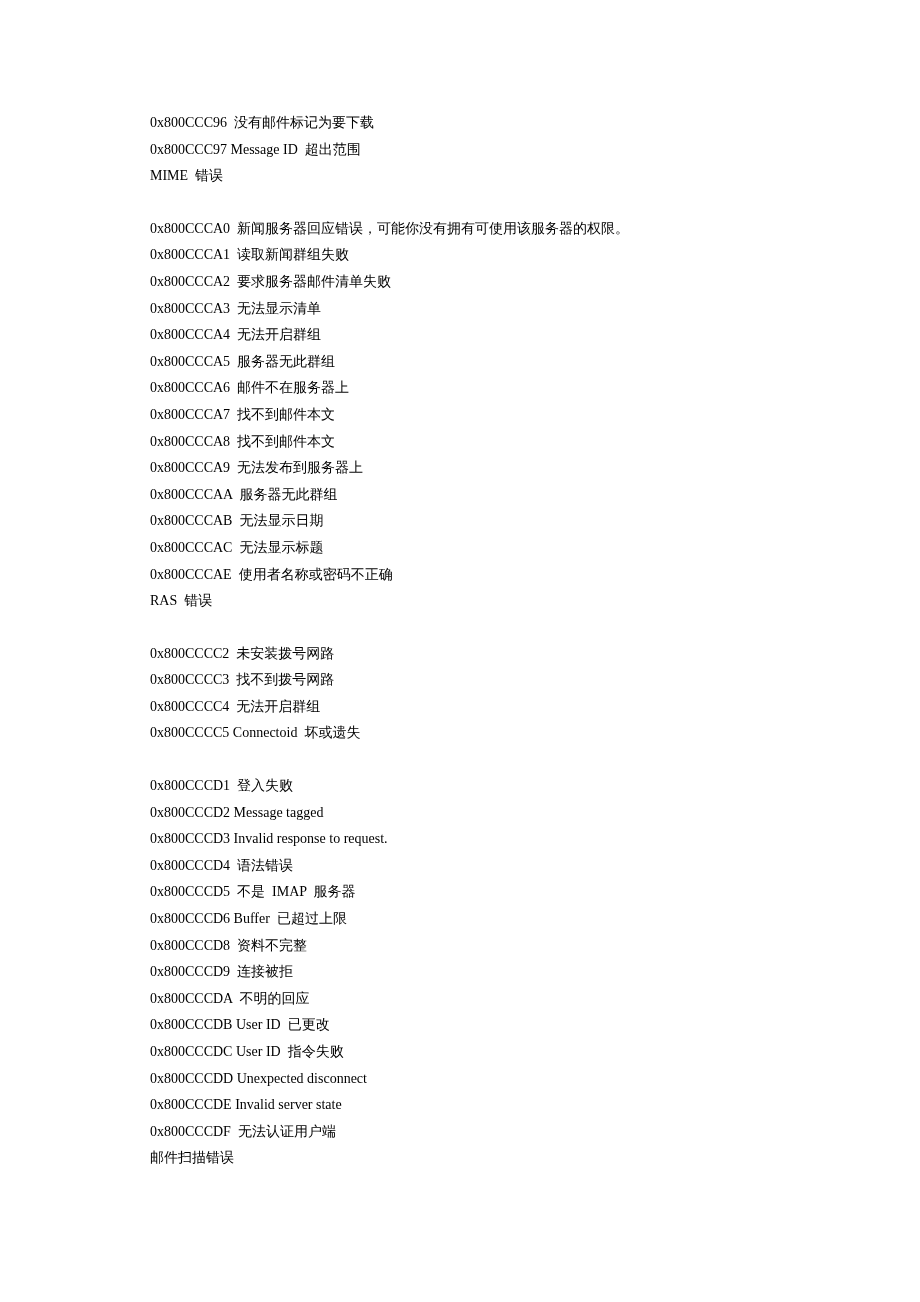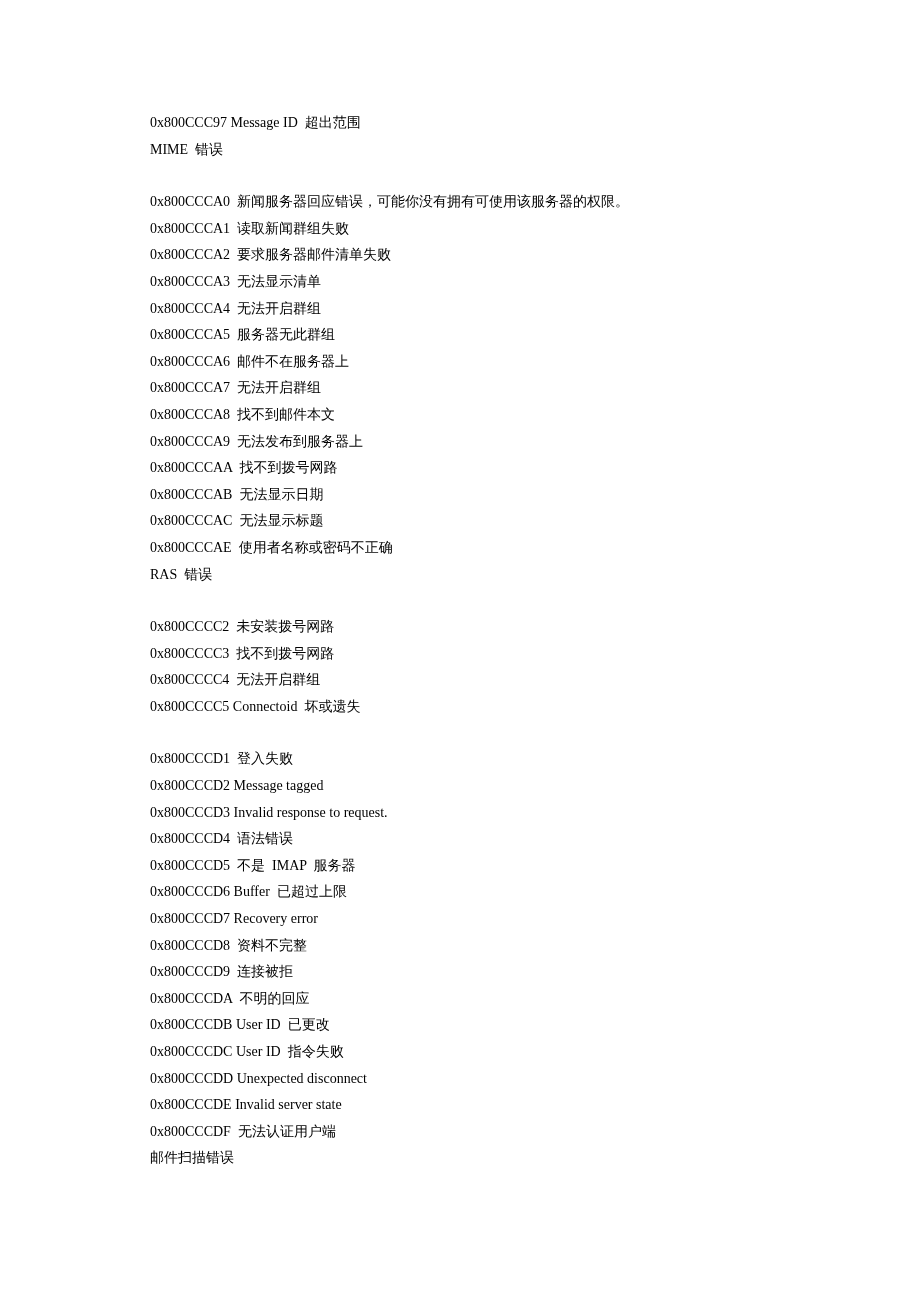--- a/index.html
+++ b/index.html
@@ -4,51 +4,51 @@
 <style>
 html,body{margin:0;padding:0;background:#fff;}
 body{width:920px;min-height:1302px;font-family:"Times New Roman","SimSun","宋体",serif;font-size:14px;color:#000;line-height:1.9;padding:110px 0 0 150px;box-sizing:border-box;}
 .line{white-space:pre;}
 .spacer{height:26px;}
 </style>
 </head>
 <body>
 
 <div id="content">
+    <div class="line">0x800CCC96  没有邮件标记为要下载</div>
     <div class="line">0x800CCC97 Message ID  超出范围</div>
     <div class="line">MIME  错误</div>
     <div class="spacer"></div>
     <div class="line">0x800CCCA0  新闻服务器回应错误，可能你没有拥有可使用该服务器的权限。</div>
     <div class="line">0x800CCCA1  读取新闻群组失败</div>
     <div class="line">0x800CCCA2  要求服务器邮件清单失败</div>
     <div class="line">0x800CCCA3  无法显示清单</div>
     <div class="line">0x800CCCA4  无法开启群组</div>
     <div class="line">0x800CCCA5  服务器无此群组</div>
     <div class="line">0x800CCCA6  邮件不在服务器上</div>
-    <div class="line">0x800CCCA7  无法开启群组</div>
+    <div class="line">0x800CCCA7  找不到邮件本文</div>
     <div class="line">0x800CCCA8  找不到邮件本文</div>
     <div class="line">0x800CCCA9  无法发布到服务器上</div>
-    <div class="line">0x800CCCAA  找不到拨号网路</div>
+    <div class="line">0x800CCCAA  服务器无此群组</div>
     <div class="line">0x800CCCAB  无法显示日期</div>
     <div class="line">0x800CCCAC  无法显示标题</div>
     <div class="line">0x800CCCAE  使用者名称或密码不正确</div>
     <div class="line">RAS  错误</div>
     <div class="spacer"></div>
     <div class="line">0x800CCCC2  未安装拨号网路</div>
     <div class="line">0x800CCCC3  找不到拨号网路</div>
     <div class="line">0x800CCCC4  无法开启群组</div>
     <div class="line">0x800CCCC5 Connectoid  坏或遗失</div>
     <div class="spacer"></div>
     <div class="line">0x800CCCD1  登入失败</div>
     <div class="line">0x800CCCD2 Message tagged</div>
     <div class="line">0x800CCCD3 Invalid response to request.</div>
     <div class="line">0x800CCCD4  语法错误</div>
     <div class="line">0x800CCCD5  不是  IMAP  服务器</div>
     <div class="line">0x800CCCD6 Buffer  已超过上限</div>
-    <div class="line">0x800CCCD7 Recovery error</div>
     <div class="line">0x800CCCD8  资料不完整</div>
     <div class="line">0x800CCCD9  连接被拒</div>
     <div class="line">0x800CCCDA  不明的回应</div>
     <div class="line">0x800CCCDB User ID  已更改</div>
     <div class="line">0x800CCCDC User ID  指令失败</div>
     <div class="line">0x800CCCDD Unexpected disconnect</div>
     <div class="line">0x800CCCDE Invalid server state</div>
     <div class="line">0x800CCCDF  无法认证用户端</div>
     <div class="line">邮件扫描错误</div>
   </div>

